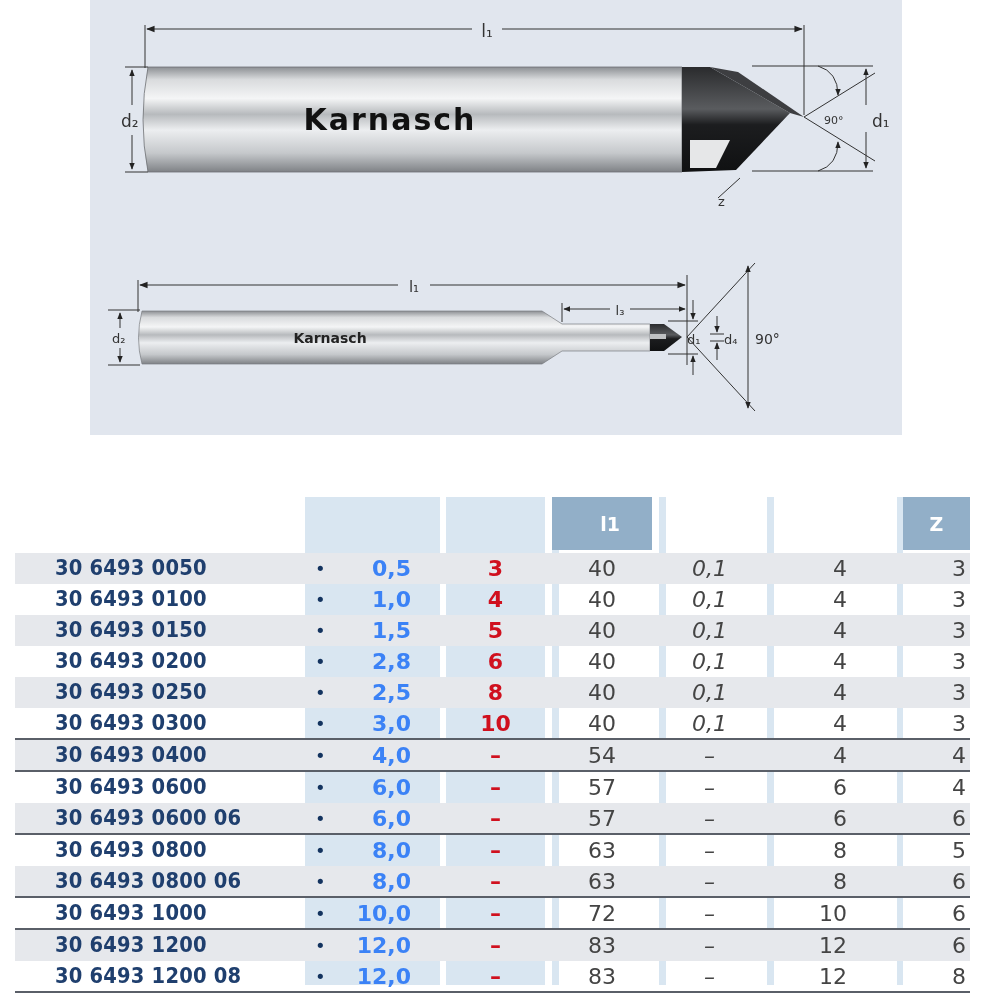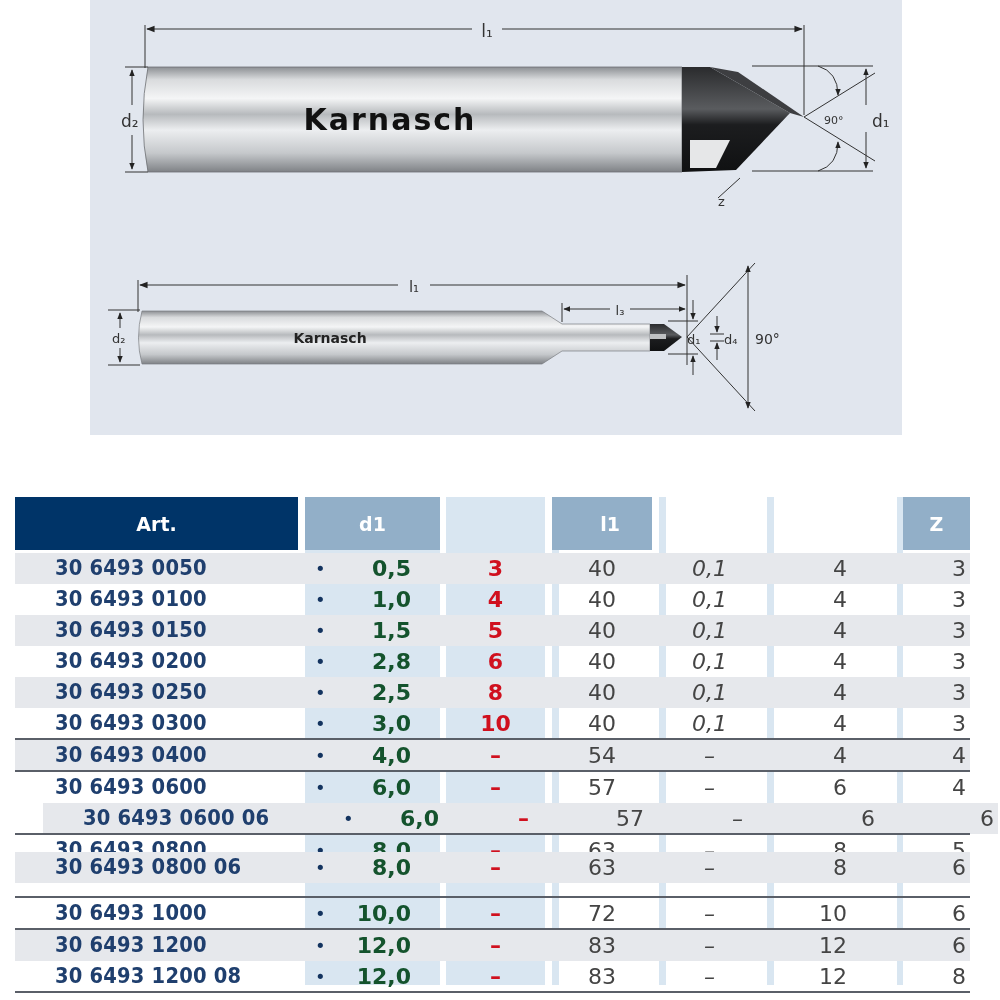--- a/index.html
+++ b/index.html
@@ -23,21 +23,21 @@
   }
   .rows { position: absolute; left: 0; top: 56px; width: 955px; }
   .row { position: absolute; left: 0; width: 819px; height: 31px; }
   .row.shade .stripe { position: absolute; left: 0; top: 0; width: 955px; height: 31px; background: #e6e8ec; }
   .cell {
     position: absolute; top: 0; height: 31px; line-height: 31px;
     font-size: 22px; white-space: nowrap;
   }
   .art { left: 40px; color: #1f3f6e; font-weight: bold; font-family: "DejaVu Sans", sans-serif; letter-spacing: 0.2px; font-size: 21px; transform: scaleX(0.93); transform-origin: left; }
   .bullet { left: 300px; color: #13335f; font-size: 18px; }
-  .d1 { left: 330px; width: 66px; text-align: right; color: #14532d; font-weight: bold; }
+  .d1 { left: 330px; width: 66px; text-align: right; color: #3b82f6; font-weight: bold; }
   .l3 { left: 431px; width: 99px; text-align: center; color: #d0101e; font-weight: bold; }
   .num { color: #444444; font-family: "DejaVu Sans", sans-serif; text-align: center; }
   .l1 { left: 537px; width: 100px; }
   .d4 { left: 644px; width: 101px; font-style: italic; }
   .d2 { left: 752px; width: 130px; text-align: right; padding-right: 50px; }
   .z  { left: 888px; width: 67px; text-align: right; padding-right: 4px; }
   .sep { position: absolute; left: 0; width: 955px; height: 2px; background: #5a5f68; }
 </style>
 </head>
 <body>
@@ -145,22 +145,20 @@
 
 <div class="spec-table" style="height:500px;">
 
   <div class="col-bg" style="left:290px;width:135px;background:#d9e6f1;height:488px;"></div>
   <div class="col-bg" style="left:431px;width:99px;background:#d9e6f1;height:488px;"></div>
   <div class="col-bg" style="left:537px;width:7px;background:#d9e6f1;height:488px;"></div>
   <div class="col-bg" style="left:644px;width:7px;background:#d9e6f1;height:488px;"></div>
   <div class="col-bg" style="left:752px;width:7px;background:#d9e6f1;height:488px;"></div>
   <div class="col-bg" style="left:882px;width:6px;background:#d9e6f1;height:488px;"></div>
 
-  <div class="hdr" style="left:0;width:283px;background:#003468;">Art.</div>
-  <div class="hdr" style="left:290px;width:135px;background:#92afc8;">d1</div>
   <div class="hdr" style="left:537px;width:100px;background:#92afc8;padding-left:16px;">l1</div>
   <div class="hdr" style="left:888px;width:67px;background:#92afc8;">Z</div>
 
   <div class="rows">
 
     <div class="row shade" style="top:0px;">
         <div class="stripe"></div>
       <span class="cell art">30 6493 0050</span>
       <span class="cell bullet">•</span>
       <span class="cell d1">0,5</span>
@@ -238,21 +236,21 @@
     <div class="row" style="top:219px;">
       <span class="cell art">30 6493 0600</span>
       <span class="cell bullet">•</span>
       <span class="cell d1">6,0</span>
       <span class="cell l3">–</span>
       <span class="cell num l1">57</span>
       <span class="cell num d4">–</span>
       <span class="cell num d2">6</span>
       <span class="cell num z">4</span>
     </div>
-    <div class="row shade" style="top:250px;margin-left:28px;">
+    <div class="row shade" style="top:250px;">
         <div class="stripe"></div>
       <span class="cell art">30 6493 0600 06</span>
       <span class="cell bullet">•</span>
       <span class="cell d1">6,0</span>
       <span class="cell l3">–</span>
       <span class="cell num l1">57</span>
       <span class="cell num d4">–</span>
       <span class="cell num d2">6</span>
       <span class="cell num z">6</span>
     </div>
@@ -260,21 +258,21 @@
     <div class="row" style="top:282px;">
       <span class="cell art">30 6493 0800</span>
       <span class="cell bullet">•</span>
       <span class="cell d1">8,0</span>
       <span class="cell l3">–</span>
       <span class="cell num l1">63</span>
       <span class="cell num d4">–</span>
       <span class="cell num d2">8</span>
       <span class="cell num z">5</span>
     </div>
-    <div class="row shade" style="top:299px;padding-left:26px;">
+    <div class="row shade" style="top:313px;padding-left:26px;">
         <div class="stripe"></div>
       <span class="cell art">30 6493 0800 06</span>
       <span class="cell bullet">•</span>
       <span class="cell d1">8,0</span>
       <span class="cell l3">–</span>
       <span class="cell num l1">63</span>
       <span class="cell num d4">–</span>
       <span class="cell num d2">8</span>
       <span class="cell num z">6</span>
     </div>

